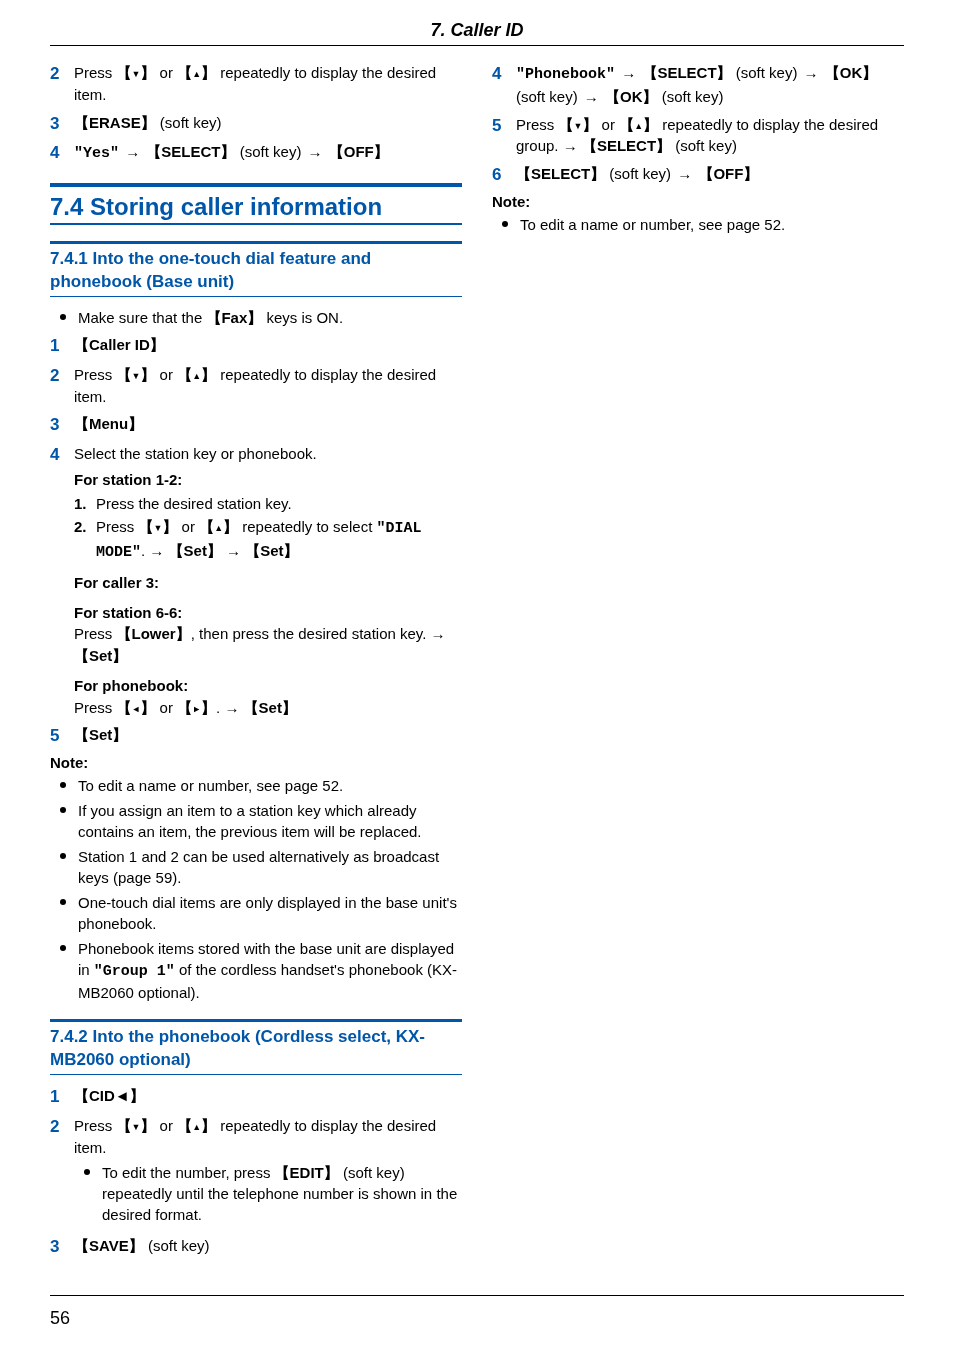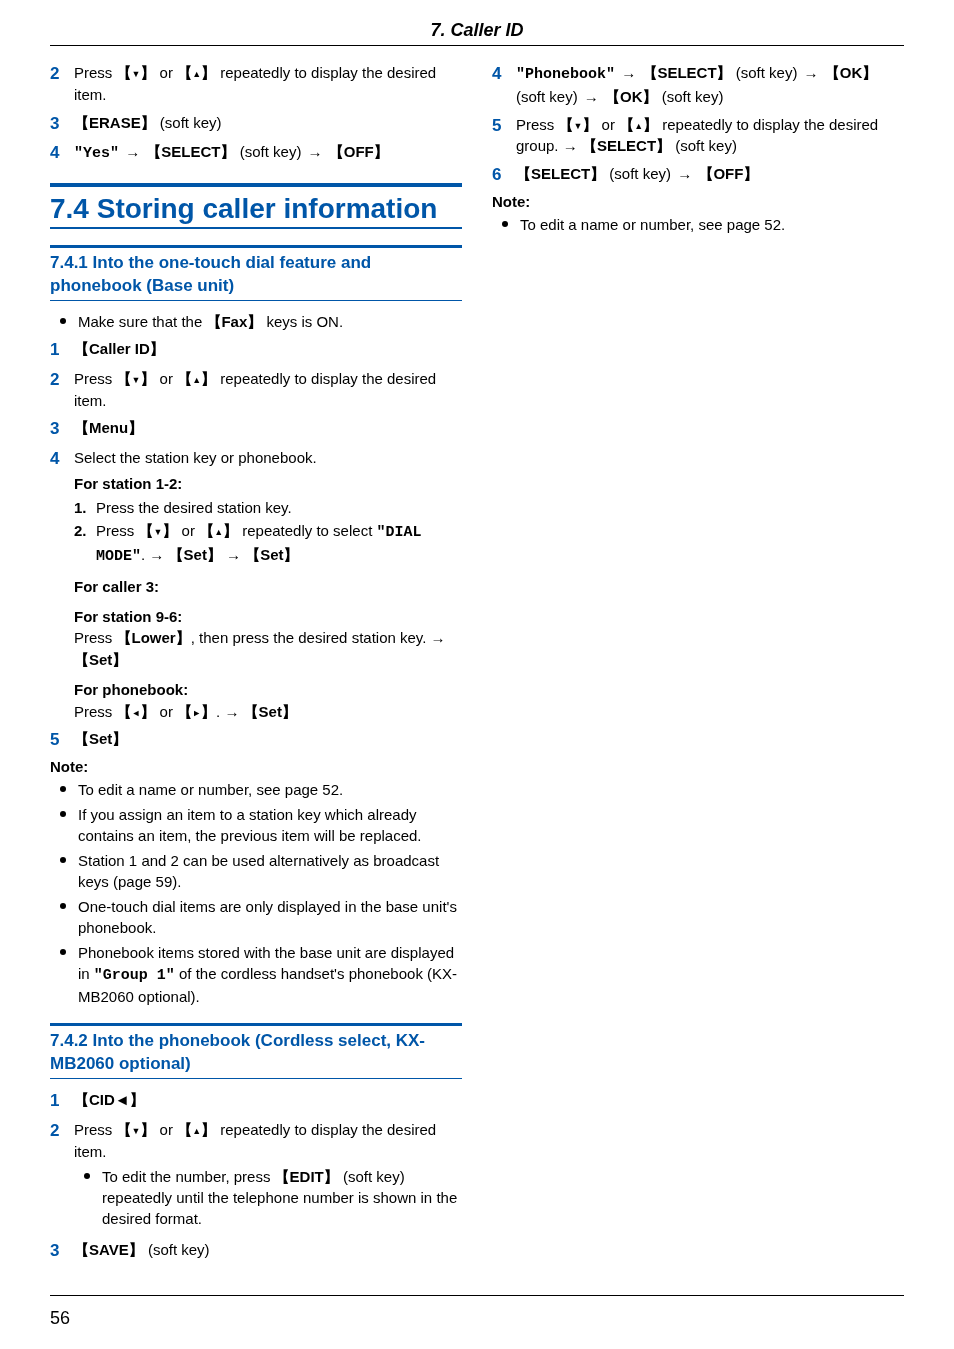--- a/index.html
+++ b/index.html
@@ -55,21 +55,21 @@
   }
   .sec-bar-bottom {
     height: 2px;
     background: #0056a8;
     margin-top: 2px;
     margin-bottom: 8px;
   }
   .sec-title {
     color: #0056a8;
     font-weight: bold;
-    font-size: 28px;
+    font-size: 24px;
   }
   .subsec-bar-top { height: 3px; background: #0056a8; margin-top: 16px; }
   .subsec-title {
     color: #0056a8;
     font-weight: bold;
     font-size: 17px;
     padding: 4px 0 2px 0;
     border-bottom: 1px solid #0056a8;
     margin-bottom: 10px;
     line-height: 1.35;
@@ -181,21 +181,21 @@
         </div>
         <div class="nested-step">
           <div class="nested-num">2.</div>
           <div>
             <span>Press </span><span class="bold">【<span class="tri">▼</span>】</span><span> or </span><span class="bold">【<span class="tri">▲</span>】</span><span> repeatedly to select </span><span class="mono">"DIAL MODE"</span><span>. → </span><span class="bold">【<span>Set</span>】</span><span> → </span><span class="bold">【<span>Set</span>】</span>
           </div>
         </div>
 
         <div class="bold" style="margin-top:8px">For caller 3:</div>
 
-        <div class="bold" style="margin-top:8px">For station 9-6:</div>
+        <div class="bold" style="margin-top:8px">For station 6-6:</div>
         <div>
           <span>Press </span><span class="bold">【<span>Lower</span>】</span><span>, then press the desired station key. → </span><span class="bold">【<span>Set</span>】</span>
         </div>
 
         <div class="bold" style="margin-top:8px">For phonebook:</div>
         <div>
           <span>Press </span><span class="bold">【<span class="tri">◄</span>】</span><span> or </span><span class="bold">【<span class="tri">►</span>】</span><span>. → </span><span class="bold">【<span>Set</span>】</span>
         </div>
       </div>
     </div>

